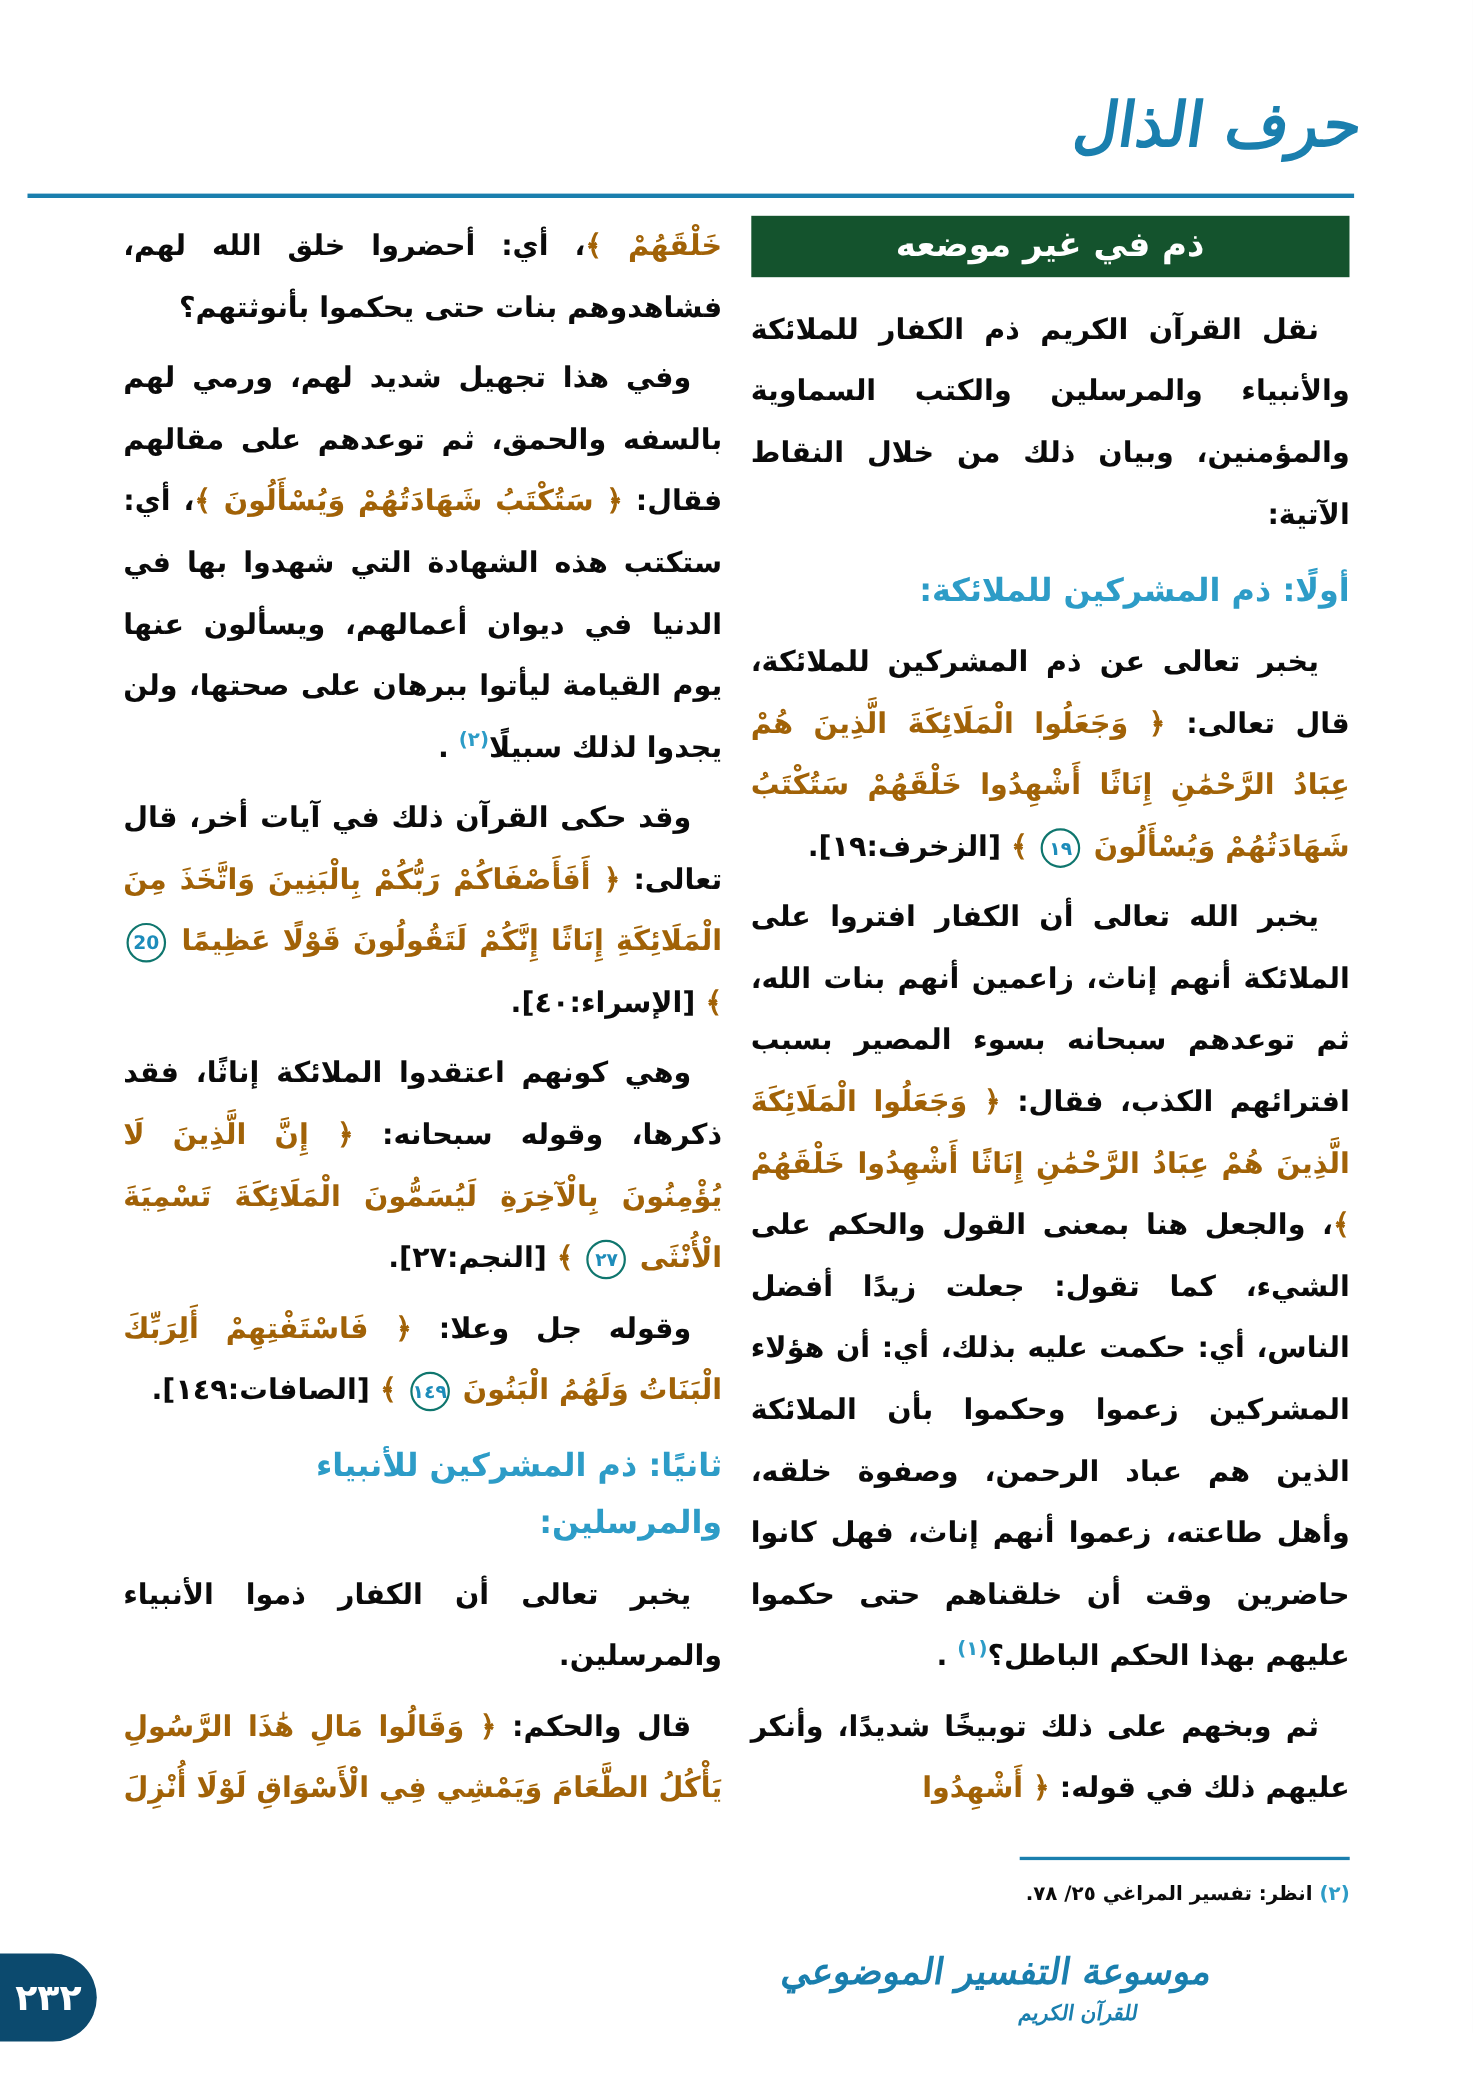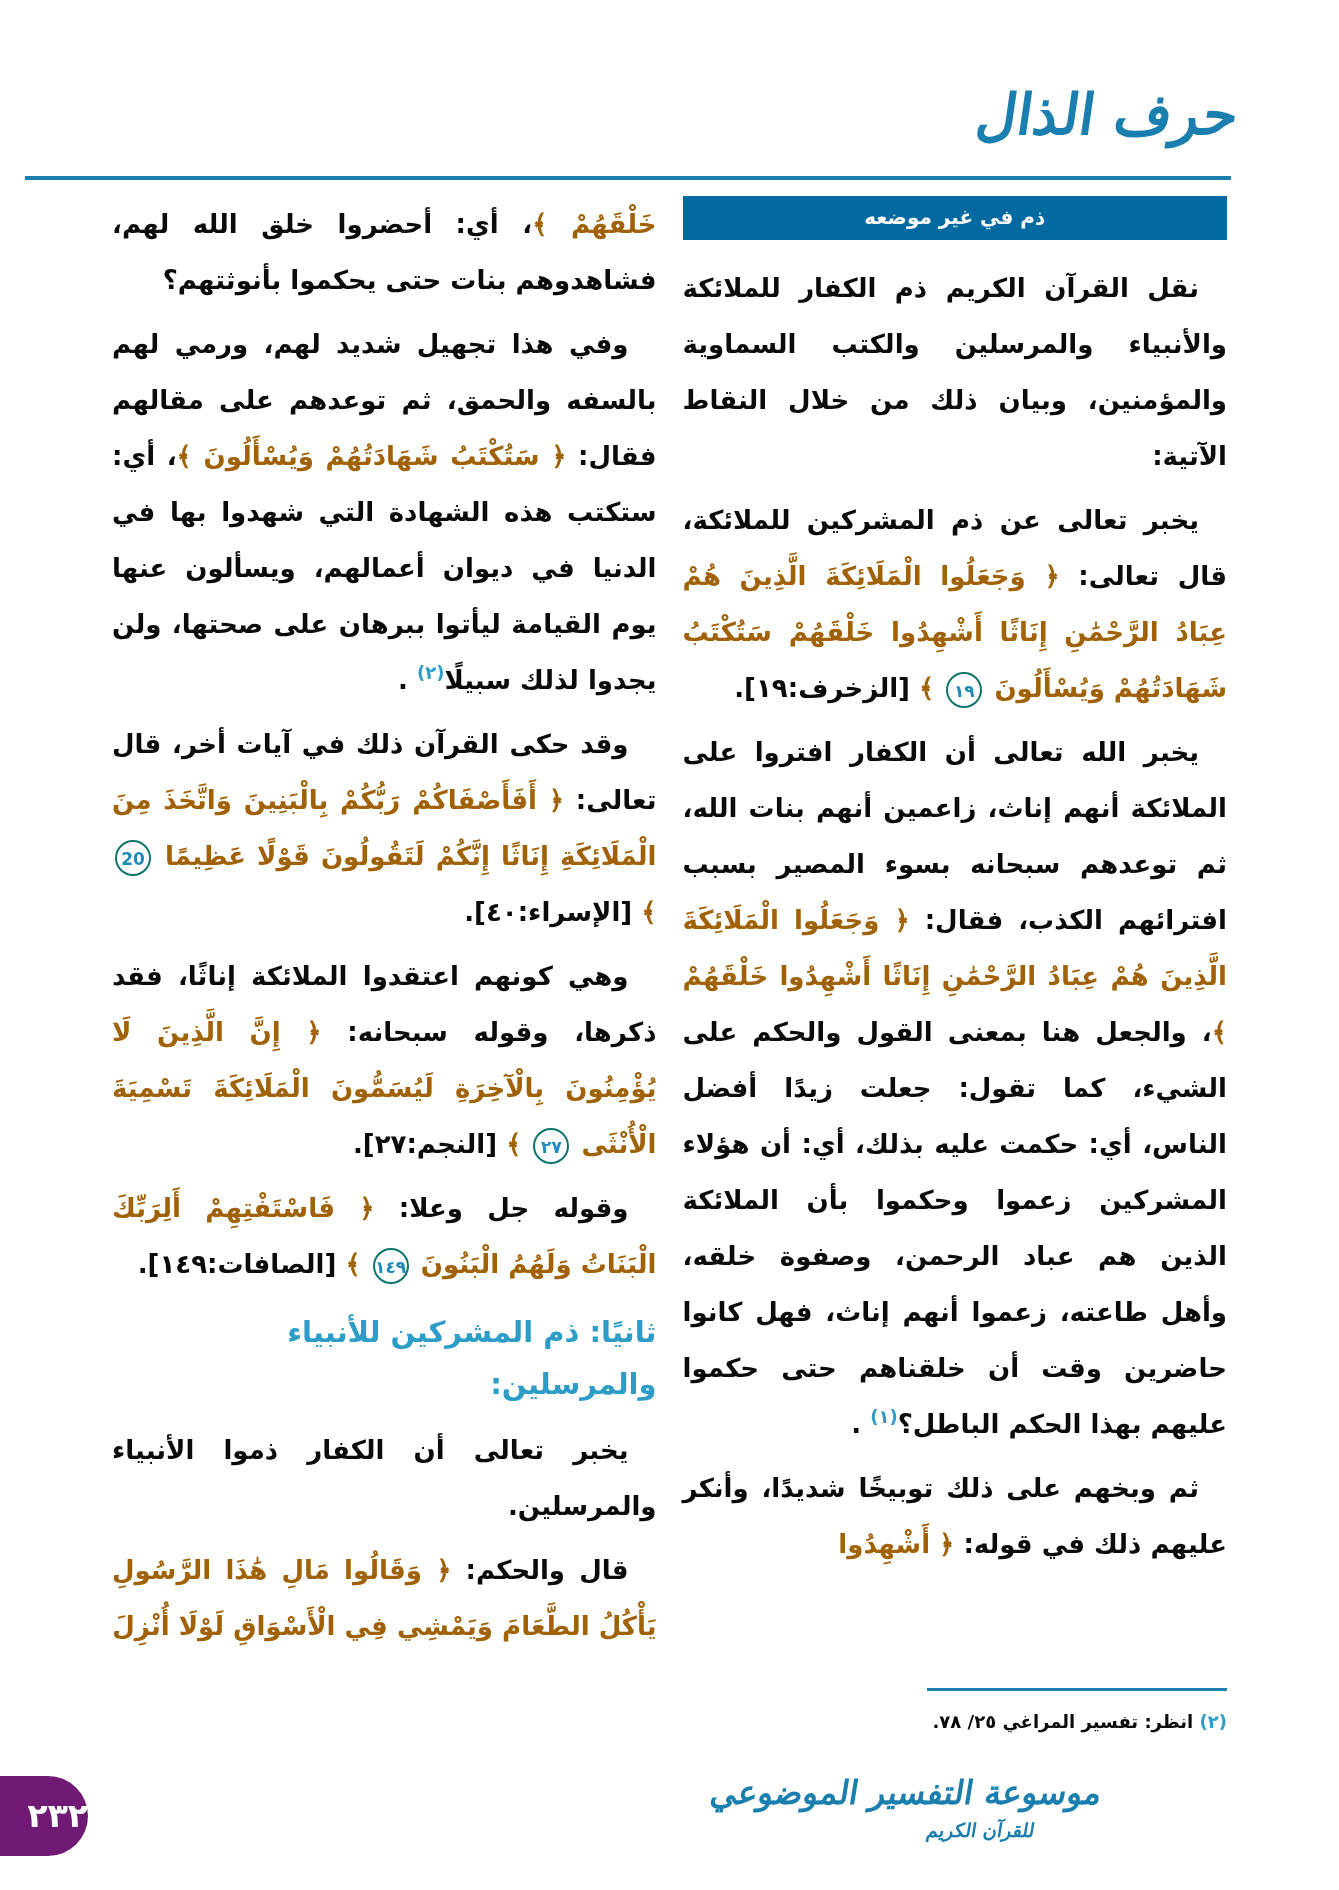--- a/index.html
+++ b/index.html
@@ -23,22 +23,22 @@
     position:absolute;top:176px;left:25px;right:108px;
     height:4px;background:#1a7fae;
   }
   
   .content{
     position:absolute;top:196px;right:112px;left:112px;height:1489px;
     display:flex;gap:26px;overflow:hidden;
   }
   .col{flex:1;min-width:0;}
   .title-box{
-    background:#0369a1;color:#ffffff;
-    text-align:center;font-size:20px;font-weight:bold;
+    background:#14532d;color:#ffffff;
+    text-align:center;font-size:31px;font-weight:bold;
     padding:9px 0 11px;margin-bottom:20px;
   }
   .para{
     margin:0 0 8px;
     text-align:justify;
     font-size:26px;font-weight:bold;
     line-height:56px;
     color:#0b0b0b;
     text-indent:28px;
   }
@@ -82,43 +82,44 @@
     transform:skewX(5deg);line-height:46px;
     white-space:nowrap;
   }
   .logo-line2{
     font-size:19px;font-weight:bold;font-style:italic;
     transform:skewX(5deg);line-height:28px;
   }
   .page-number{
     position:absolute;top:1776px;left:0;
     width:88px;height:80px;
-    background:#701a75;
+    background:#0c4a6e;
     border-radius:0 40px 40px 0; 
     color:#ffffff;font-size:33px;font-weight:bold;
-    line-height:80px;
+    text-align:center;line-height:80px;
     letter-spacing:3px;
   }
 </style>
 </head>
 <body>
 
 <div class="page">
 
   <div class="page-header">حرف الذال</div>
 
   <div class="header-rule"></div>
 
   <div class="content">
     <div class="col">
       <div class="title-box">
         <span>ذم في غير موضعه</span>
       </div>
       <div class="col-body">
           <p class="para"><span class="seg-text">نقل القرآن الكريم ذم الكفار للملائكة والأنبياء والمرسلين والكتب السماوية والمؤمنين، وبيان ذلك من خلال النقاط الآتية:</span></p>
+          <div class="sec-heading">أولًا: ذم المشركين للملائكة:</div>
           <p class="para"><span class="seg-text">يخبر تعالى عن ذم المشركين للملائكة، قال تعالى: </span><span class="seg-quran">﴿ وَجَعَلُوا الْمَلَائِكَةَ الَّذِينَ هُمْ عِبَادُ الرَّحْمَٰنِ إِنَاثًا أَشْهِدُوا خَلْقَهُمْ سَتُكْتَبُ شَهَادَتُهُمْ وَيُسْأَلُونَ </span><span class="seg-ayah">١٩</span><span class="seg-quran"> ﴾</span><span class="seg-text"> [الزخرف:١٩].</span></p>
           <p class="para"><span class="seg-text">يخبر الله تعالى أن الكفار افتروا على الملائكة أنهم إناث، زاعمين أنهم بنات الله، ثم توعدهم سبحانه بسوء المصير بسبب افترائهم الكذب، فقال: </span><span class="seg-quran">﴿ وَجَعَلُوا الْمَلَائِكَةَ الَّذِينَ هُمْ عِبَادُ الرَّحْمَٰنِ إِنَاثًا أَشْهِدُوا خَلْقَهُمْ ﴾</span><span class="seg-text">، والجعل هنا بمعنى القول والحكم على الشيء، كما تقول: جعلت زيدًا أفضل الناس، أي: حكمت عليه بذلك، أي: أن هؤلاء المشركين زعموا وحكموا بأن الملائكة الذين هم عباد الرحمن، وصفوة خلقه، وأهل طاعته، زعموا أنهم إناث، فهل كانوا حاضرين وقت أن خلقناهم حتى حكموا عليهم بهذا الحكم الباطل؟</span><span class="seg-fnref">(١)</span><span class="seg-text"> .</span></p>
           <p class="para"><span class="seg-text">ثم وبخهم على ذلك توبيخًا شديدًا، وأنكر عليهم ذلك في قوله: </span><span class="seg-quran">﴿ أَشْهِدُوا</span></p>
         </div>
     </div>
     <div class="col">
       <div class="col-body">
           <p class="para noindent"><span class="seg-quran">خَلْقَهُمْ ﴾</span><span class="seg-text">، أي: أحضروا خلق الله لهم، فشاهدوهم بنات حتى يحكموا بأنوثتهم؟</span></p>
           <p class="para"><span class="seg-text">وفي هذا تجهيل شديد لهم، ورمي لهم بالسفه والحمق، ثم توعدهم على مقالهم فقال: </span><span class="seg-quran">﴿ سَتُكْتَبُ شَهَادَتُهُمْ وَيُسْأَلُونَ ﴾</span><span class="seg-text">، أي: ستكتب هذه الشهادة التي شهدوا بها في الدنيا في ديوان أعمالهم، ويسألون عنها يوم القيامة ليأتوا ببرهان على صحتها، ولن يجدوا لذلك سبيلًا</span><span class="seg-fnref">(٢)</span><span class="seg-text"> .</span></p>
           <p class="para"><span class="seg-text">وقد حكى القرآن ذلك في آيات أخر، قال تعالى: </span><span class="seg-quran">﴿ أَفَأَصْفَاكُمْ رَبُّكُمْ بِالْبَنِينَ وَاتَّخَذَ مِنَ الْمَلَائِكَةِ إِنَاثًا إِنَّكُمْ لَتَقُولُونَ قَوْلًا عَظِيمًا </span><span class="seg-ayah">20</span><span class="seg-quran"> ﴾</span><span class="seg-text"> [الإسراء:٤٠].</span></p>

